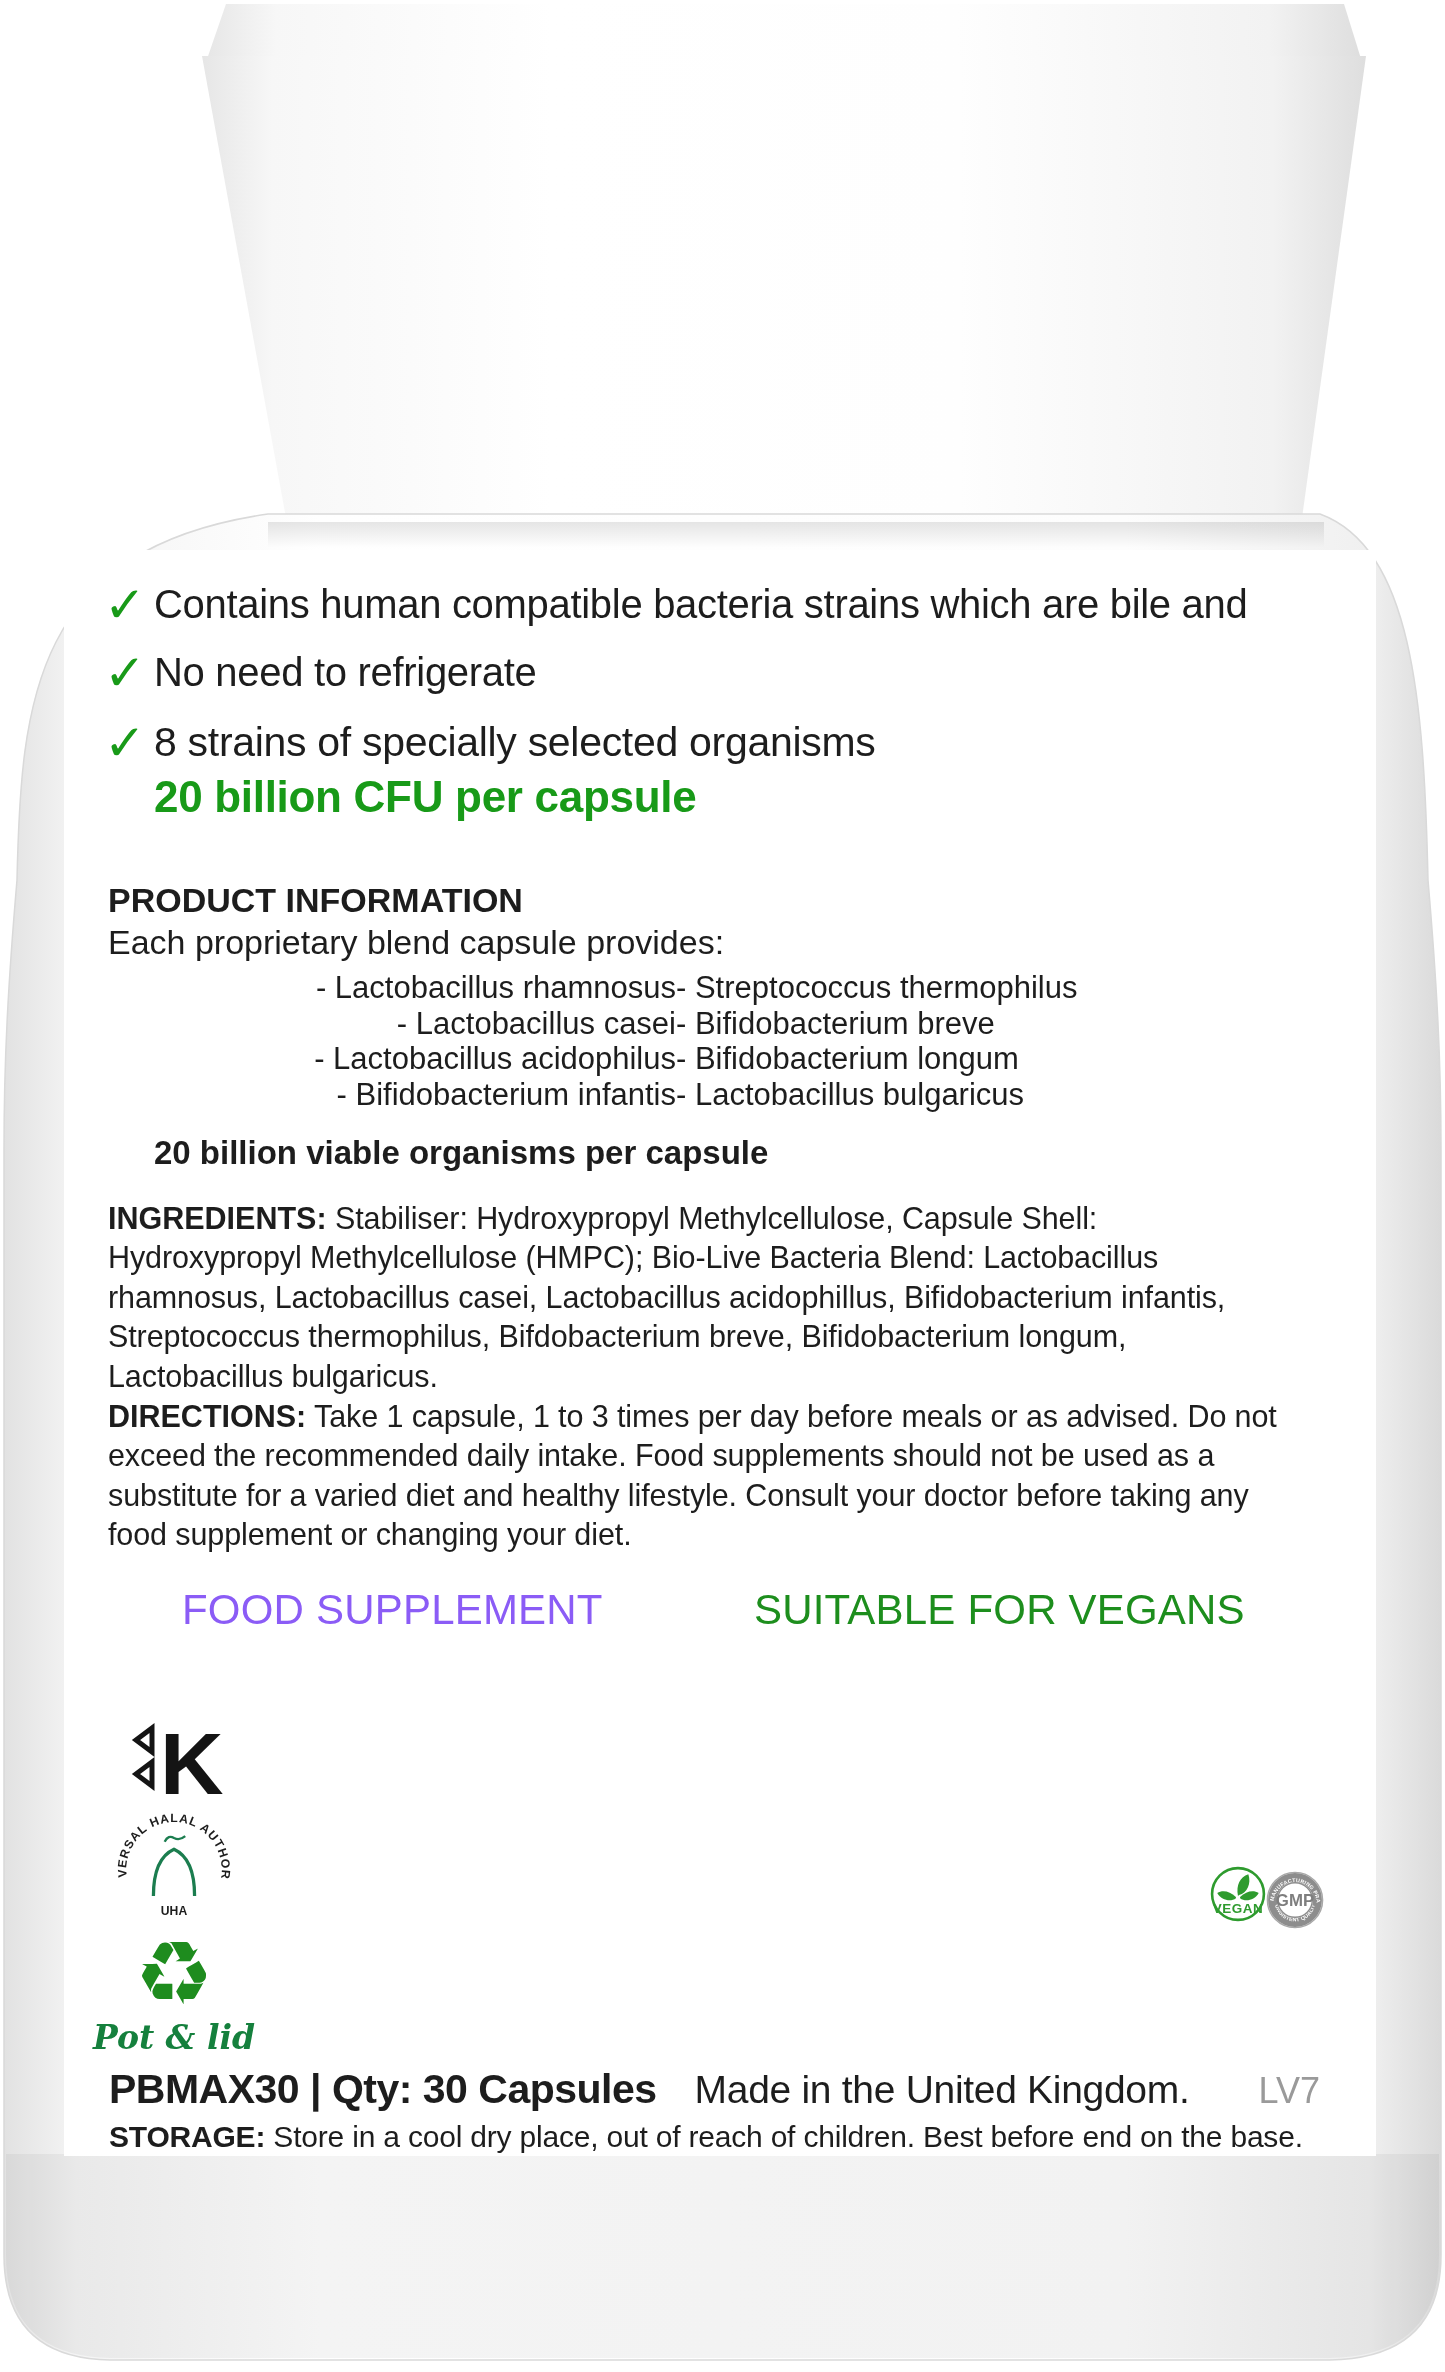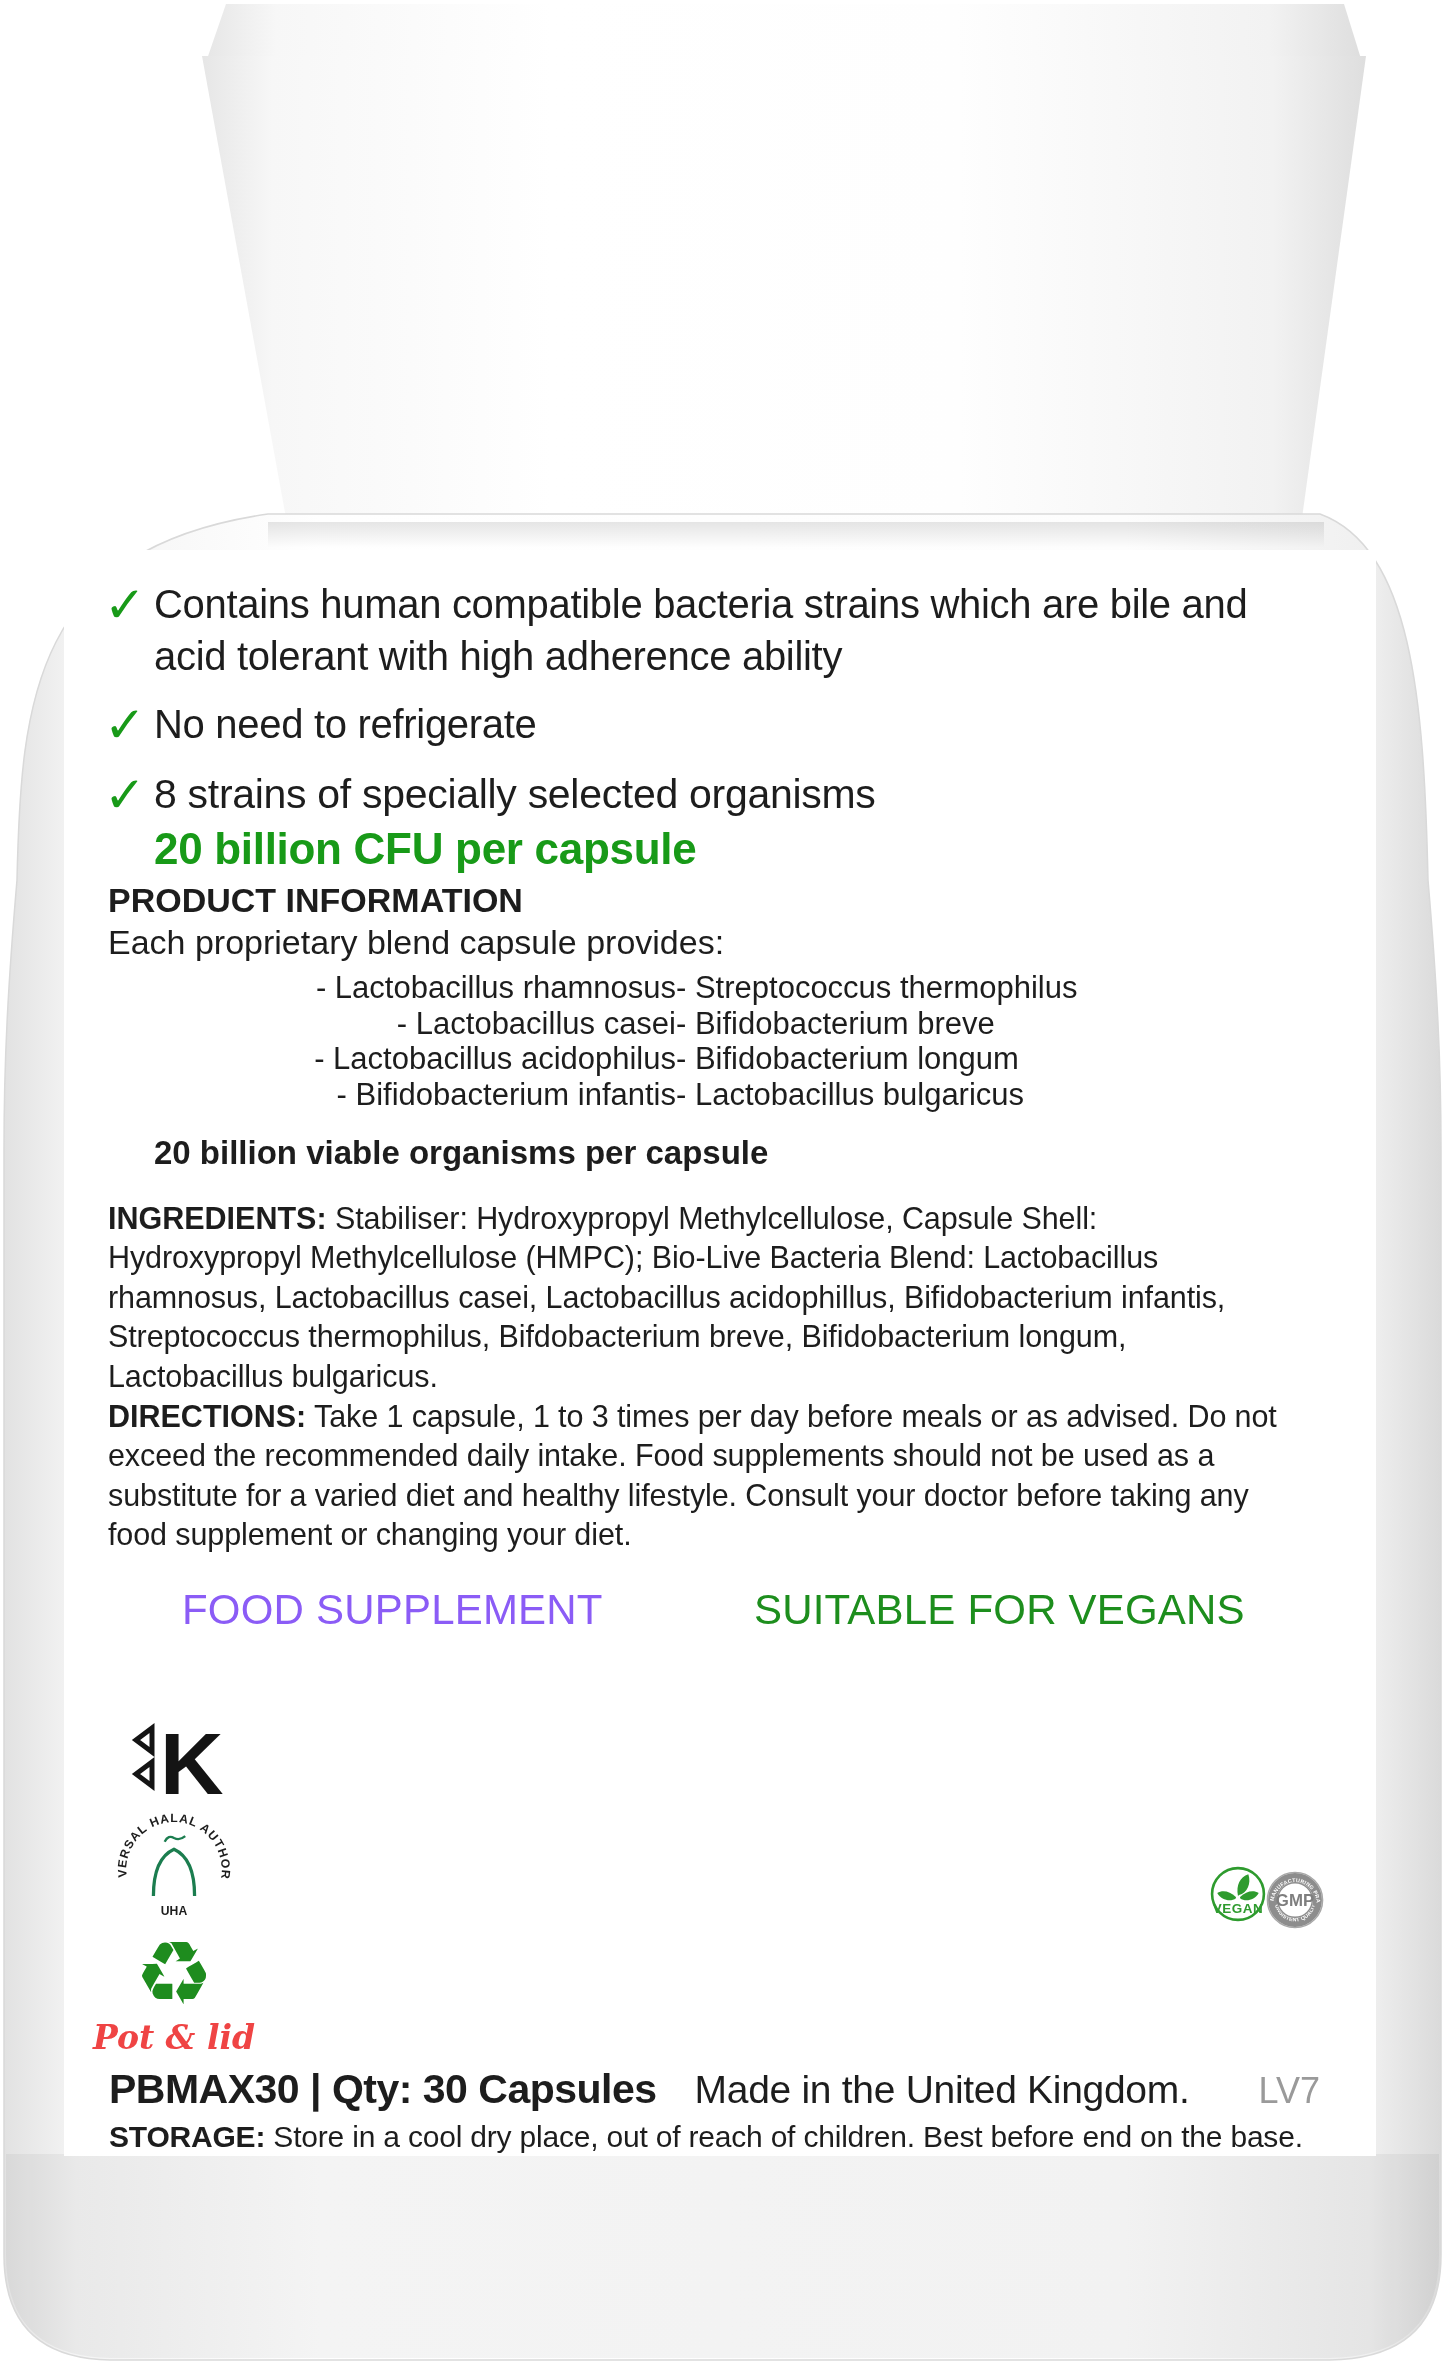--- a/index.html
+++ b/index.html
@@ -32,21 +32,21 @@
   .directions{top:816px;}
   
   .supp-row{position:absolute;left:0;top:1036px;width:100%;height:60px;}
   .supp-left{position:absolute;left:118px;font-size:42px;letter-spacing:0.2px;color:#8b5cf6;}
   .supp-right{position:absolute;left:690px;font-size:42px;letter-spacing:0.2px;color:#1d8e1d;}
   
   .left-logos{position:absolute;left:34px;top:1168px;width:152px;display:flex;flex-direction:column;align-items:center;}
   .halal{margin-top:8px;}
   .recycle-glyph{margin-top:4px;font-family:"DejaVu Sans",sans-serif;font-size:88px;line-height:88px;color:#1e8c1e;}
   .recycle-caption{margin-top:2px;font-family:"DejaVu Serif",serif;font-style:italic;font-weight:bold;
-                   font-size:33px;line-height:36px;color:#ef4444;white-space:nowrap;}
+                   font-size:33px;line-height:36px;color:#15803d;white-space:nowrap;}
   .address{position:absolute;left:352px;top:1296px;width:616px;text-align:center;}
   .addr-line{font-weight:bold;font-size:37px;line-height:46px;color:#1a1a1a;}
   .addr-web{margin-top:4px;font-weight:bold;font-size:34px;line-height:40px;color:#2a7f7d;}
   .right-logos{position:absolute;right:52px;top:1282px;width:114px;display:flex;flex-direction:row;align-items:center;}
   .gmp{margin-top:12px;}
   
   .footer-row{position:absolute;left:45px;right:56px;top:1516px;display:flex;align-items:baseline;}
   .sku{font-weight:bold;font-size:41px;letter-spacing:-0.5px;white-space:nowrap;}
   .made-in{margin-left:38px;font-size:39px;letter-spacing:-0.3px;white-space:nowrap;}
   .batch{margin-left:auto;font-size:36px;color:#9a9a9a;}
@@ -90,21 +90,20 @@
     <path d="M 6 2154 L 1439 2154 L 1439 2255 Q 1439 2356, 1330 2358 L 110 2358 Q 6 2356, 6 2255 Z" fill="#000000" opacity="0.045"></path>
   </svg>
 
   <div class="label">
 
     <div class="checklist">
       <div class="check-row">
         <span class="check-icon">✓</span>
         <span class="check-text">
           <div>Contains human compatible bacteria strains which are bile and</div>
-          <div>acid tolerant with high adherence ability</div>
         </span>
       </div>
       <div class="check-row row2">
         <span class="check-icon">✓</span>
         <span class="check-text">No need to refrigerate</span>
       </div>
       <div class="check-row row3">
         <span class="check-icon">✓</span>
         <span class="check-text">8 strains of specially selected organisms</span>
       </div>

